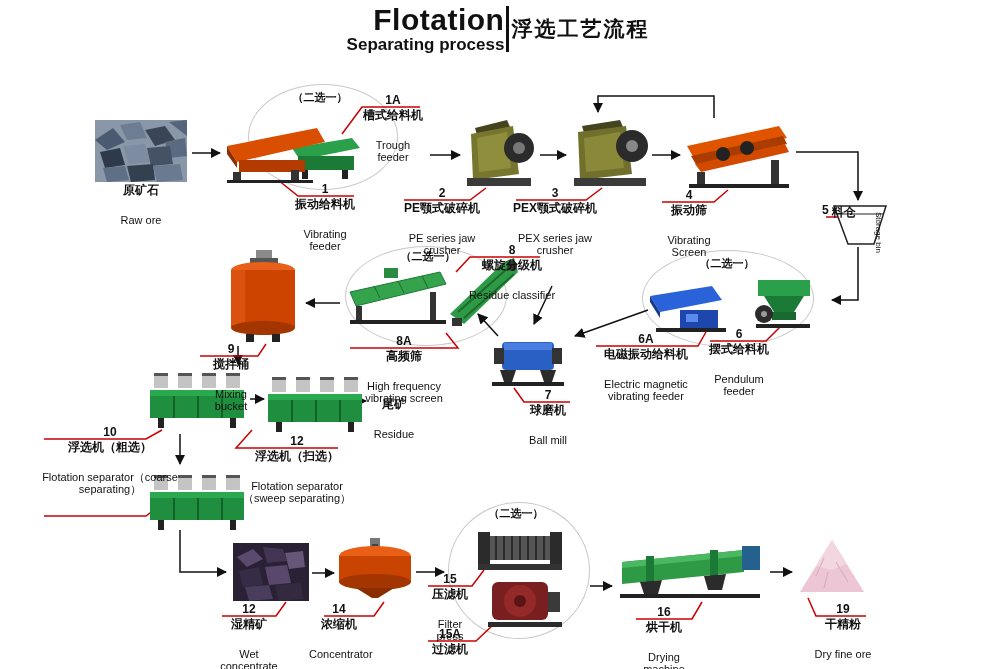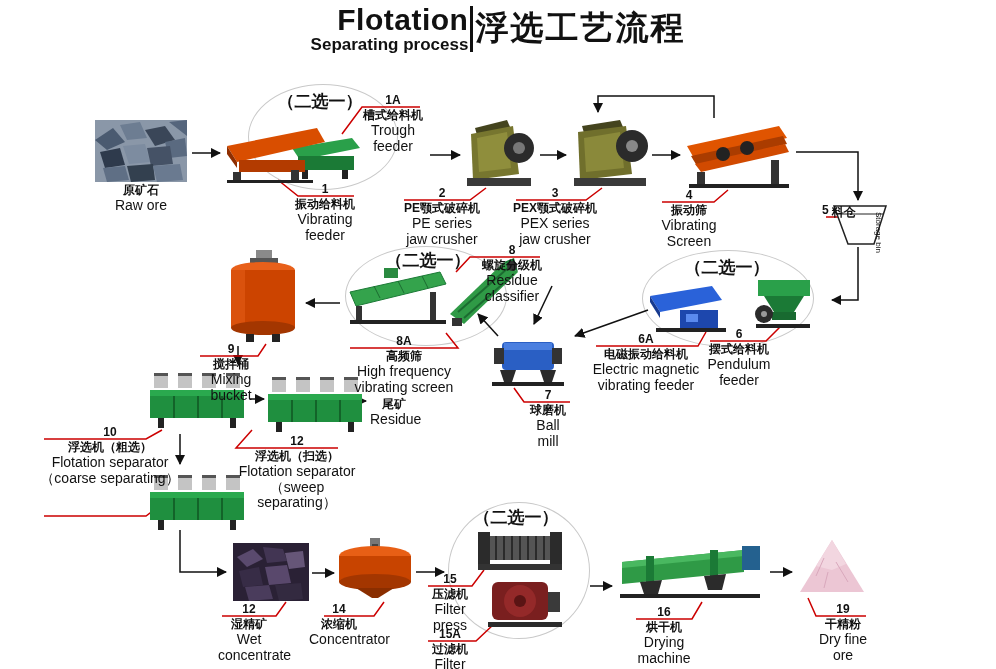--- a/index.html
+++ b/index.html
@@ -6,33 +6,33 @@
   #canvas{
     position:relative;width:996px;height:669px;background:#fff;overflow:hidden;
     font-family:"Liberation Sans","DejaVu Sans",sans-serif;color:#111;
   }
   
   .titlebar{position:absolute;top:4px;left:0;width:100%;display:flex;justify-content:center;align-items:center;gap:2px;z-index:3;}
   .title-en{text-align:right;line-height:1.05;}
   .title-main{font-size:30px;font-weight:bold;letter-spacing:.5px;}
   .title-sub{font-size:17px;font-weight:bold;}
   .title-divider{width:3px;height:46px;background:#111;}
-  .title-zh{font-size:33px;font-weight:bold;letter-spacing:2px;}
+  .title-zh{font-size:21px;font-weight:bold;letter-spacing:2px;}
   
   .ellipse{position:absolute;border:1px solid #c9c9c9;border-radius:50%;z-index:0;}
   svg.wires{position:absolute;left:0;top:0;z-index:1;pointer-events:none;}
   .equip{position:absolute;z-index:2;}
   .equip svg{display:block;}
   
   .lbl{position:absolute;z-index:3;text-align:center;line-height:1.1;}
   .num{font-size:12px;font-weight:bold;height:13px;}
   .zh{font-size:12px;font-weight:bold;margin-top:2px;white-space:nowrap;}
-  .en{font-size:14px;margin-top:1px;}
+  .en{font-size:11px;margin-top:17px;}
   .lbl-row{display:flex;gap:3px;justify-content:flex-start;align-items:flex-start;}
-  .choose{position:absolute;z-index:3;font-size:17px;font-weight:bold;text-align:center;}
+  .choose{position:absolute;z-index:3;font-size:11px;font-weight:bold;text-align:center;}
   .en-vert{position:absolute;z-index:3;font-size:8px;writing-mode:vertical-rl;}
 </style>
 </head>
 <body>
 
 <div id="canvas">
 
   <div class="titlebar">
     <div class="title-en">
       <div class="title-main">Flotation</div>

